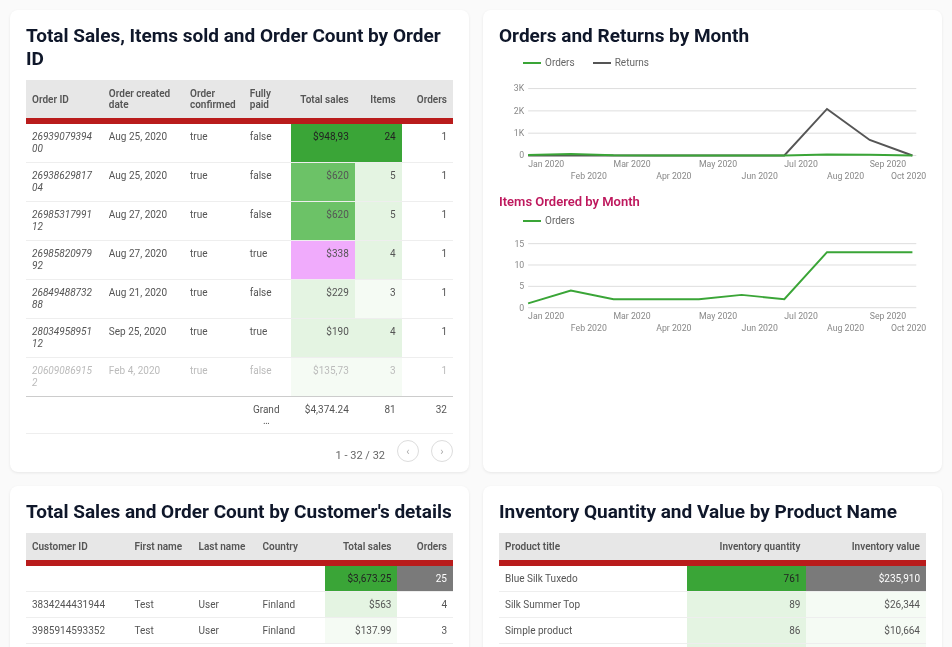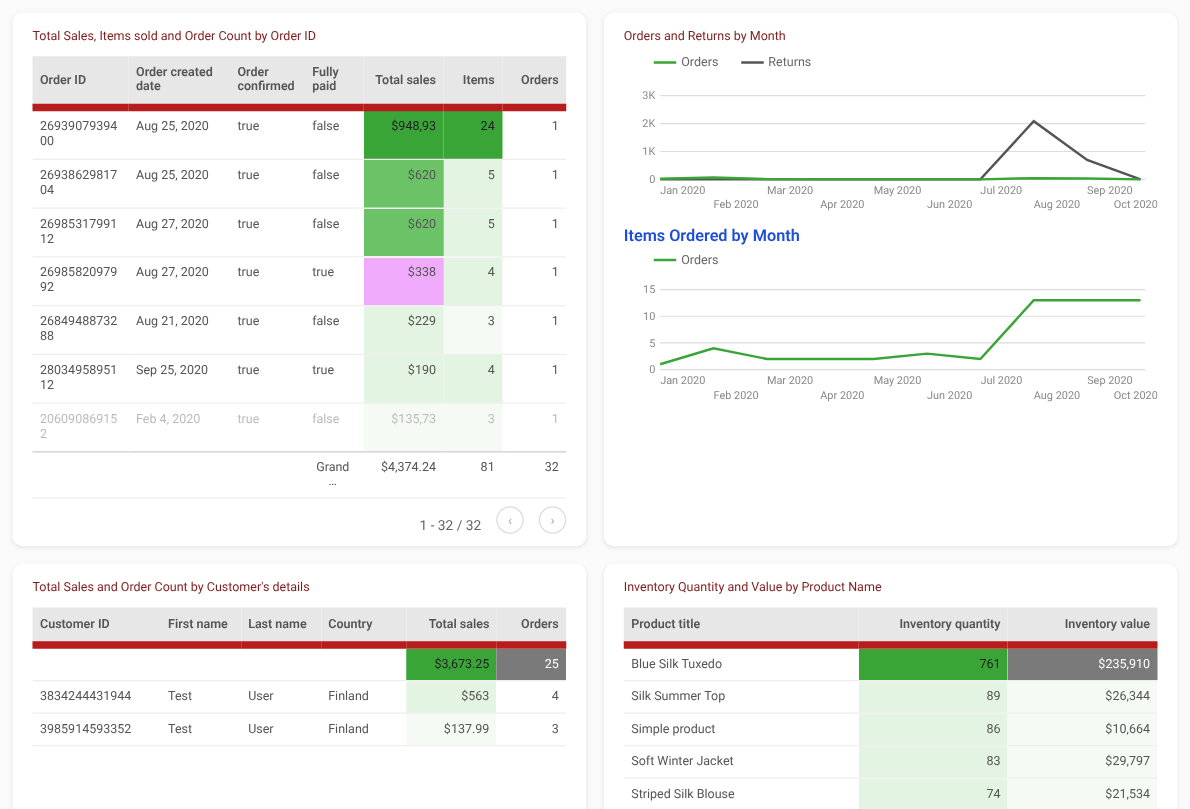--- a/index.html
+++ b/index.html
@@ -17,23 +17,23 @@
   gap: 14px;
 }
 .card {
   background: #fff;
   border-radius: 8px;
   box-shadow: 0 1px 3px rgba(0,0,0,0.08);
   padding: 14px 16px 10px 16px;
   position: relative;
 }
 .card-title {
-  font-size: 10px;
-  font-weight: 400;
-  color: #7f1d1d;
+  font-size: 19px;
+  font-weight: 700;
+  color: #0f172a;
   margin-bottom: 10px;
 }
 table { width: 100%; border-collapse: collapse; table-layout: fixed; }
 th {
   background: #e7e7e7;
   font-weight: 600;
   color: #555;
   text-align: left;
   padding: 8px 6px;
   font-size: 10px;
@@ -42,21 +42,21 @@
 th.r, td.r { text-align: right; }
 td {
   padding: 7px 6px;
   border-bottom: 1px solid #eee;
   font-size: 10px;
   color: #555;
   vertical-align: top;
   overflow: hidden;
   text-overflow: ellipsis;
 }
-td.id { word-break: break-all; line-height: 1.2; }
+td.id { word-break: break-all; line-height: 1.2; font-style: italic; }
 .heat-4 { background: #3aa537; color: #222; }
 .heat-3 { background: #6cc267; }
 .heat-2 { background: #f0abfc; }
 .heat-1 { background: #e4f4e2; }
 .heat-0 { background: #f5fbf4; }
 .heat-g { background: #7a7a7a; color: #fff; }
 .gt-row td { font-weight: 400; border-top: 1px solid #ccc; }
 .faded td { color: #bbb; border-bottom: none; }
 .pager {
   display: flex;
@@ -80,21 +80,21 @@
 }
 .legend { display: flex; gap: 18px; margin: 4px 0 6px 24px; font-size: 10px; color: #666; align-items: center; }
 .swatch { width: 18px; height: 2px; display: inline-block; vertical-align: middle; margin-right: 4px; }
 .sw-green { background: #3aa537; }
 .sw-dark { background: #555; }
 svg.chart { width: 100%; display: block; }
 .gridline { stroke: #ddd; stroke-width: 1; }
 .axis-text { font-size: 9px; fill: #888; }
 .line-green { stroke: #3aa537; stroke-width: 2; fill: none; }
 .line-dark { stroke: #555; stroke-width: 2; fill: none; }
-.subchart-title { font-size: 13px; font-weight: 600; color: #1d4ed8; margin: 8px 0 6px 0; }
+.subchart-title { font-size: 13px; font-weight: 600; color: #be185d; margin: 8px 0 6px 0; }
 .gt-label { text-align: center; padding-right: 8px; margin-top: 16px; }
 </style>
 </head>
 <body>
 
 <div class="grid">
 
   <div class="card">
     <div class="card-title">Total Sales, Items sold and Order Count by Order ID</div>
     <table>

